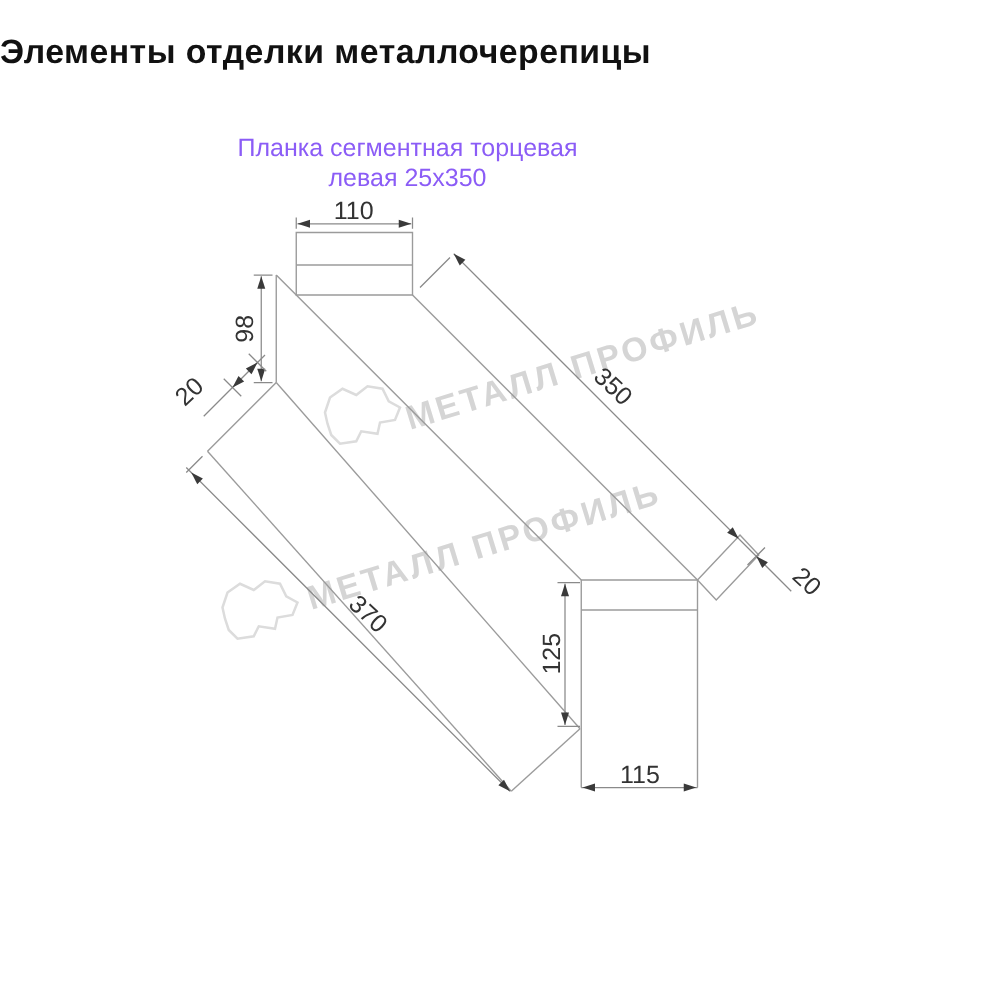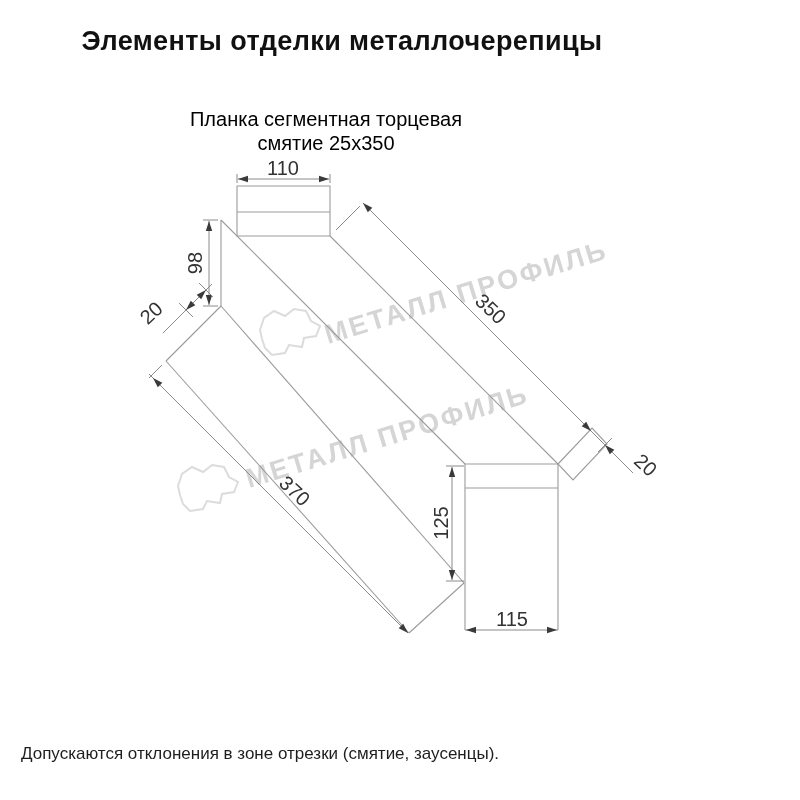--- a/index.html
+++ b/index.html
@@ -1,26 +1,26 @@
 <!DOCTYPE html>
 <html><head>
 <meta charset="utf-8">
 <style>
   html,body{margin:0;padding:0;}
   body{
     width:800px;height:800px;background:#ffffff;position:relative;overflow:hidden;
     font-family:"Liberation Sans",sans-serif;
   }
   .page-title{
-    position:absolute;top:26px;left:0;width:684px;text-align:center;
+    position:absolute;top:26px;left:0;width:684px;text-align:left;
     font-size:27px;font-weight:bold;color:#111111;letter-spacing:.4px;
   }
   .subtitle{
     position:absolute;top:107px;left:0;width:652px;text-align:center;
-    font-size:20px;color:#000000;line-height:24px;
+    font-size:20px;color:#8b5cf6;line-height:24px;
   }
   .footer{
     position:absolute;left:21px;top:741px;font-size:17px;color:#1e1e1e;line-height:25px;
   }
   svg.drawing{position:absolute;left:0;top:0;}
   .obj{stroke:#9b9b9b;stroke-width:1.1;fill:none;}
   .dim{stroke:#8a8a8a;stroke-width:1;fill:none;}
   .arr{fill:#3a3a3a;stroke:none;}
   .dimtext{font-family:"Liberation Sans",sans-serif;font-size:20px;fill:#333333;}
   .wmtext{font-family:"Liberation Sans",sans-serif;font-size:27px;font-weight:bold;
@@ -115,18 +115,17 @@
     <polygon class="arr" points="466,630 476,626.8 476,633.2"></polygon>
     <polygon class="arr" points="557,630 547,626.8 547,633.2"></polygon>
     <text class="dimtext" x="512" y="626" text-anchor="middle">115</text>
   </g>
 </svg>
 
 <div class="page-title">Элементы отделки металлочерепицы</div>
 
 <div class="subtitle">
   <div>Планка сегментная торцевая</div>
-  <div>смятие 25х350</div>
+  <div>левая 25х350</div>
 </div>
 
 <div class="footer">
-  <div>Допускаются отклонения в зоне отрезки (смятие, заусенцы).</div>
 </div>
 
 </body></html>

